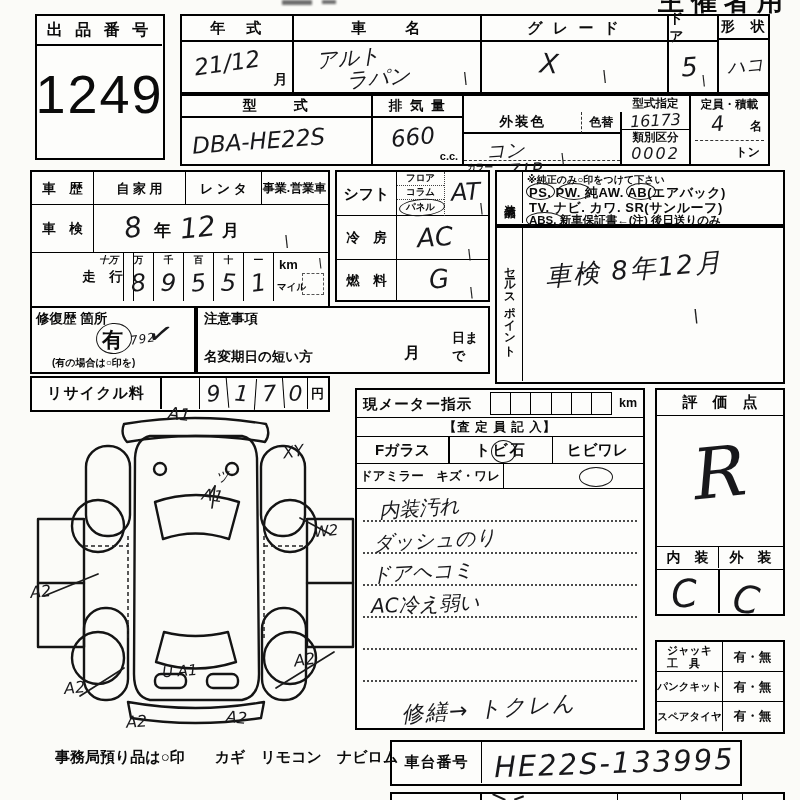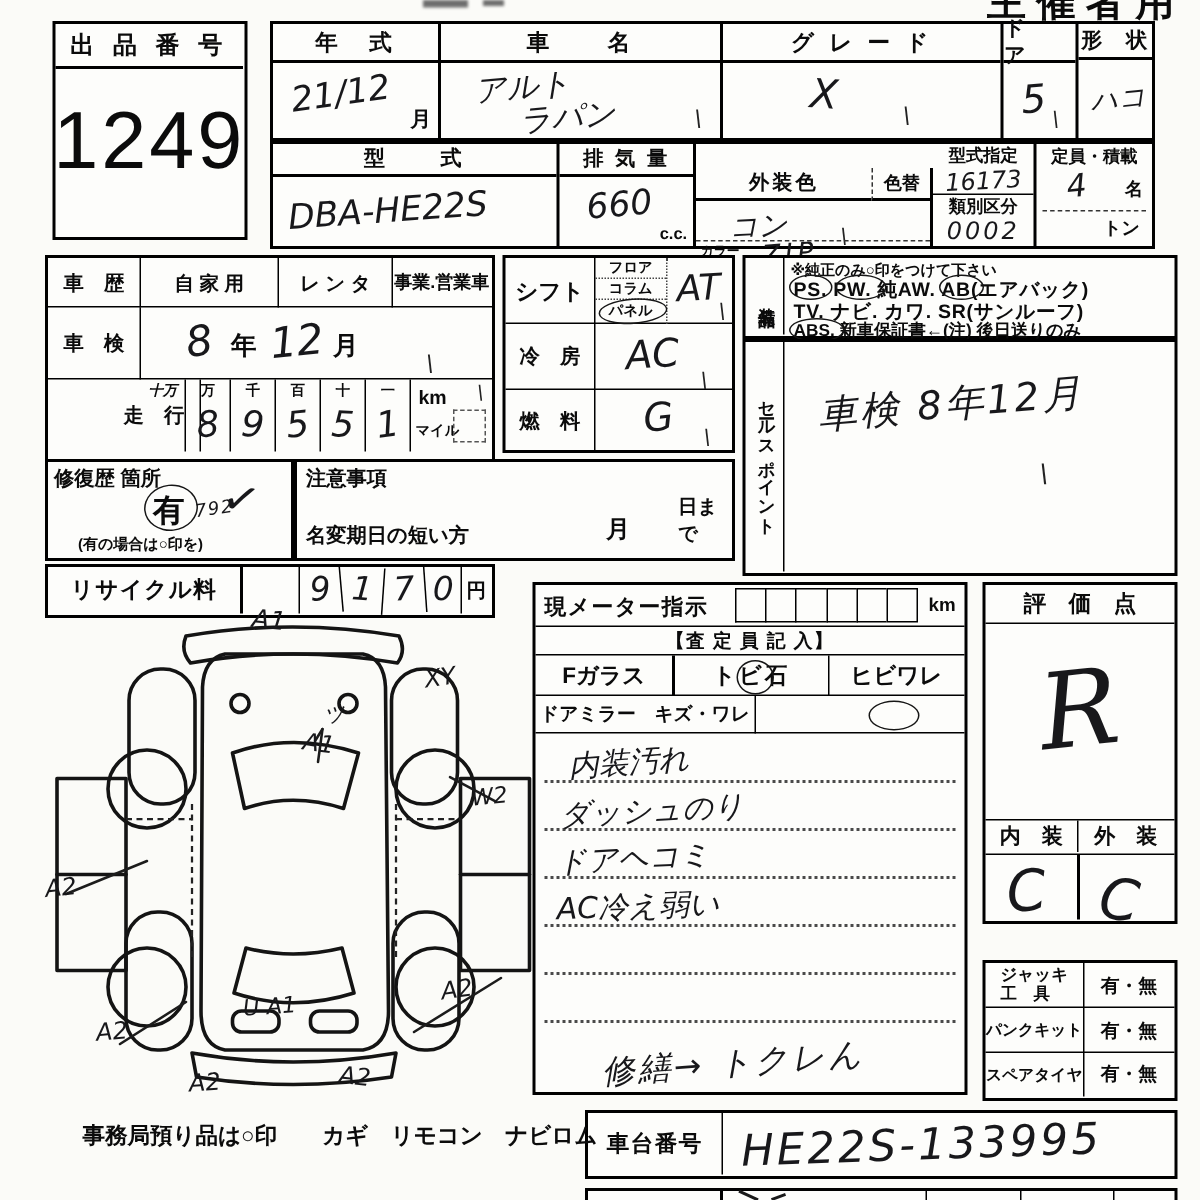--- a/index.html
+++ b/index.html
@@ -334,21 +334,21 @@
     <div class="cell" style="left:0;top:30px;right:0;height:30px;border-bottom:1.5px solid #000;">
       <div class="cell ctr print" style="left:0;top:0;width:66px;height:30px;border-right:1.5px solid #000;font-size:10.5px;">パンクキット</div>
       <div class="cell ctr print" style="left:66px;top:0;width:59px;height:30px;font-size:12.5px;">有・無</div>
     </div>
     <div class="cell" style="left:0;top:60px;right:0;height:29px;">
       <div class="cell ctr print" style="left:0;top:0;width:66px;height:29px;border-right:1.5px solid #000;font-size:10.5px;">スペアタイヤ</div>
       <div class="cell ctr print" style="left:66px;top:0;width:59px;height:29px;font-size:12.5px;">有・無</div>
     </div>
   </div>
 
-  <div class="box" style="left:390px;top:740px;width:395px;height:46px;">
+  <div class="box" style="left:390px;top:740px;width:352px;height:46px;">
     <div class="cell ctr print" style="left:0;top:0;width:90px;height:41px;border-right:1.5px solid #000;font-size:15px;letter-spacing:1px;">車台番号</div>
     <div class="hw abs" style="left:102px;top:4px;font-size:29px;transform:rotate(-2deg);letter-spacing:2px;">HE22S-133995</div>
   </div>
 
   <div class="box" style="left:390px;top:792px;width:395px;height:30px;">
     <div class="abs" style="left:88px;top:0;width:1.5px;height:26px;background:#000;"></div>
     <div class="abs" style="left:225px;top:0;width:1px;height:26px;background:#000;"></div>
     <div class="abs" style="left:288px;top:0;width:1px;height:26px;background:#000;"></div>
     <div class="abs" style="left:350px;top:0;width:1px;height:26px;background:#000;"></div>
     <div class="abs" style="left:100px;top:2px;width:14px;border-top:2.5px solid #1a1a1a;transform:rotate(25deg);"></div>

